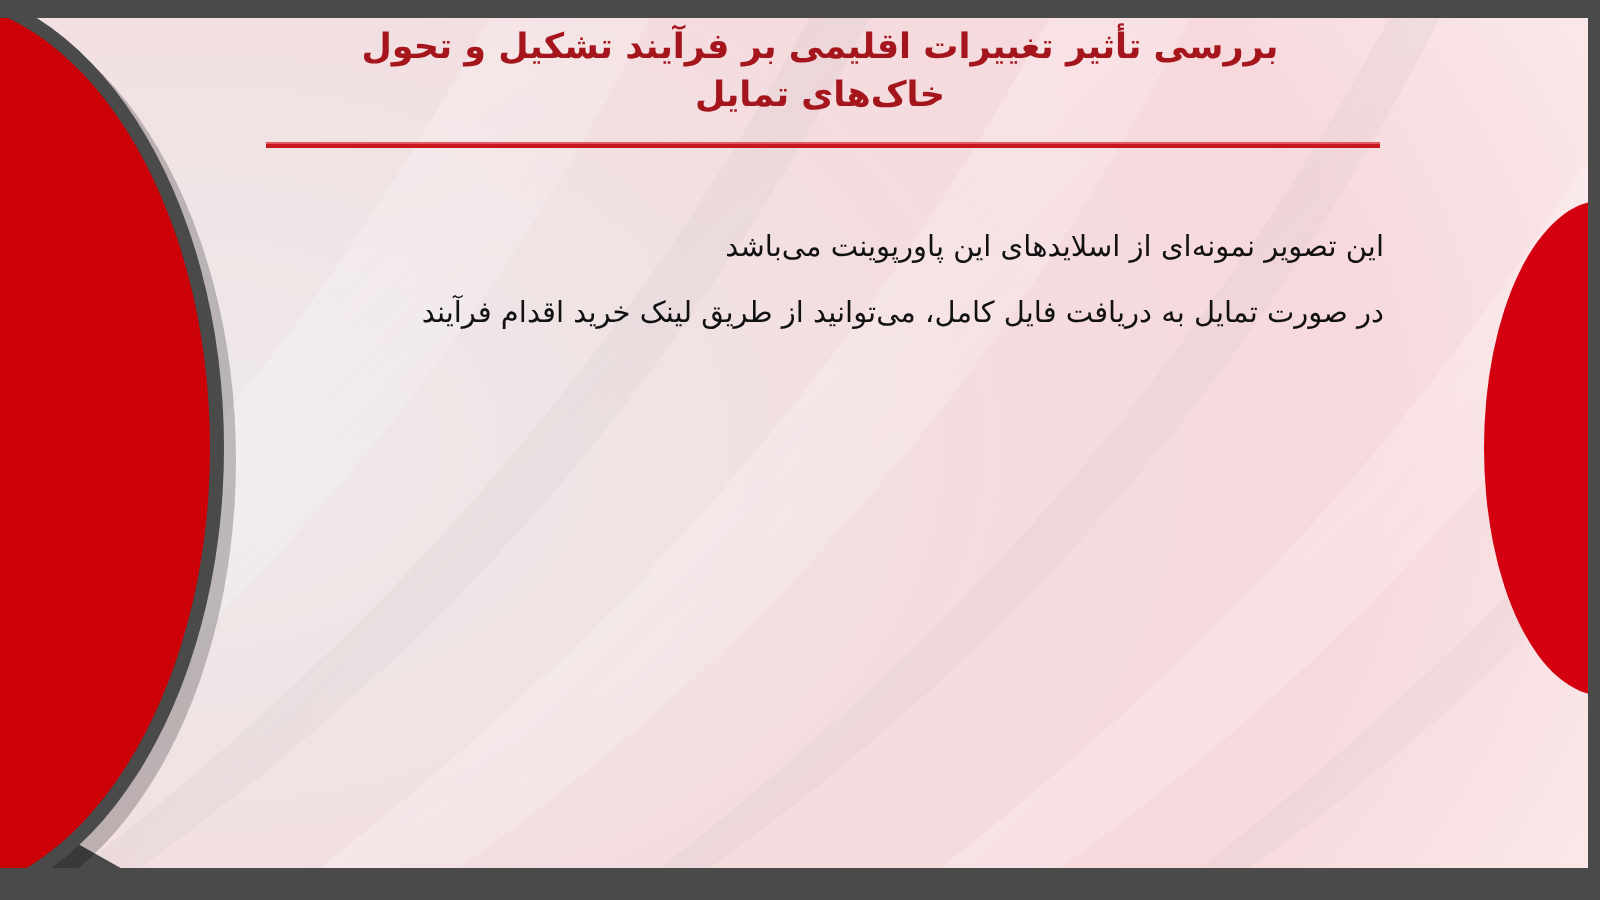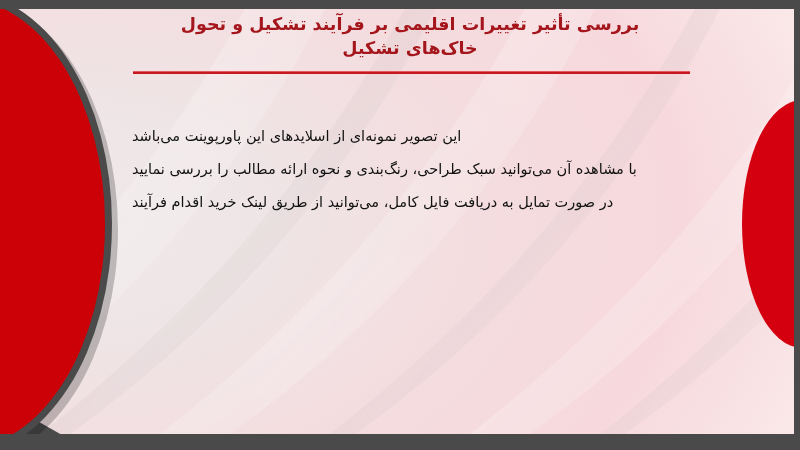--- a/index.html
+++ b/index.html
@@ -120,24 +120,24 @@
     height: 3px;
     background: #c8181f;
     border-top: 1px solid #e05a5f;
     box-sizing: border-box;
     z-index: 7;
   }
 
   
   .body-block {
     position: absolute;
-    top: 120px;
+    top: 108px;
     right: 108px;
     width: 560px;
-    text-align: left;
+    text-align: right;
     direction: rtl;
     z-index: 7;
   }
   .body-line {
     color: #111111;
     font-size: 14.5px;
     line-height: 33px;
     font-weight: normal;
     white-space: nowrap;
   }
@@ -171,23 +171,22 @@
   <div class="frame-top"></div>
   <div class="frame-bottom"></div>
   <div class="frame-right"></div>
 
   <div class="ellipse-left-shadow"></div>
   <div class="ellipse-left"></div>
   <div class="ellipse-right"></div>
 
   <div class="title-block">
     <div class="title-line">بررسی تأثیر تغییرات اقلیمی بر فرآیند تشکیل و تحول</div>
-    <div class="title-line">خاک‌های تشکیل</div>
+    <div class="title-line">خاک‌های تمایل</div>
   </div>
   <div class="title-rule"></div>
 
   <div class="body-block">
     <div class="body-line">این تصویر نمونه‌ای از اسلایدهای این پاورپوینت می‌باشد</div>
-    <div class="body-line">با مشاهده آن می‌توانید سبک طراحی، رنگ‌بندی و نحوه ارائه مطالب را بررسی نمایید</div>
     <div class="body-line">در صورت تمایل به دریافت فایل کامل، می‌توانید از طریق لینک خرید اقدام فرآیند</div>
   </div>
 
 </div>
 
 </body></html>

